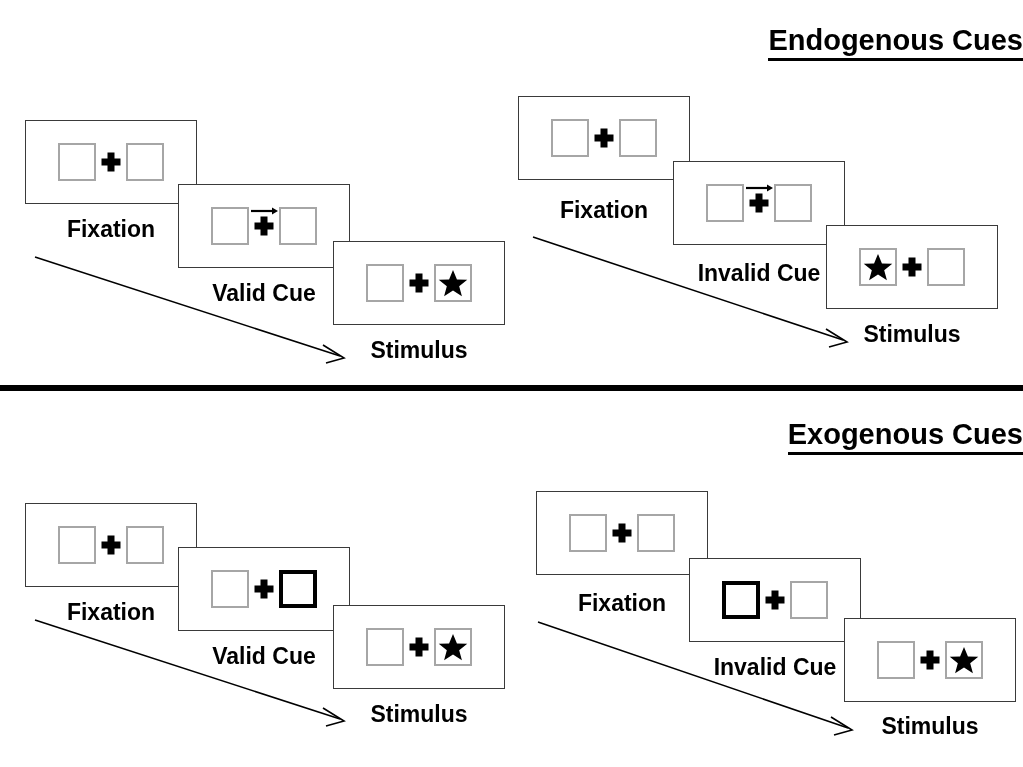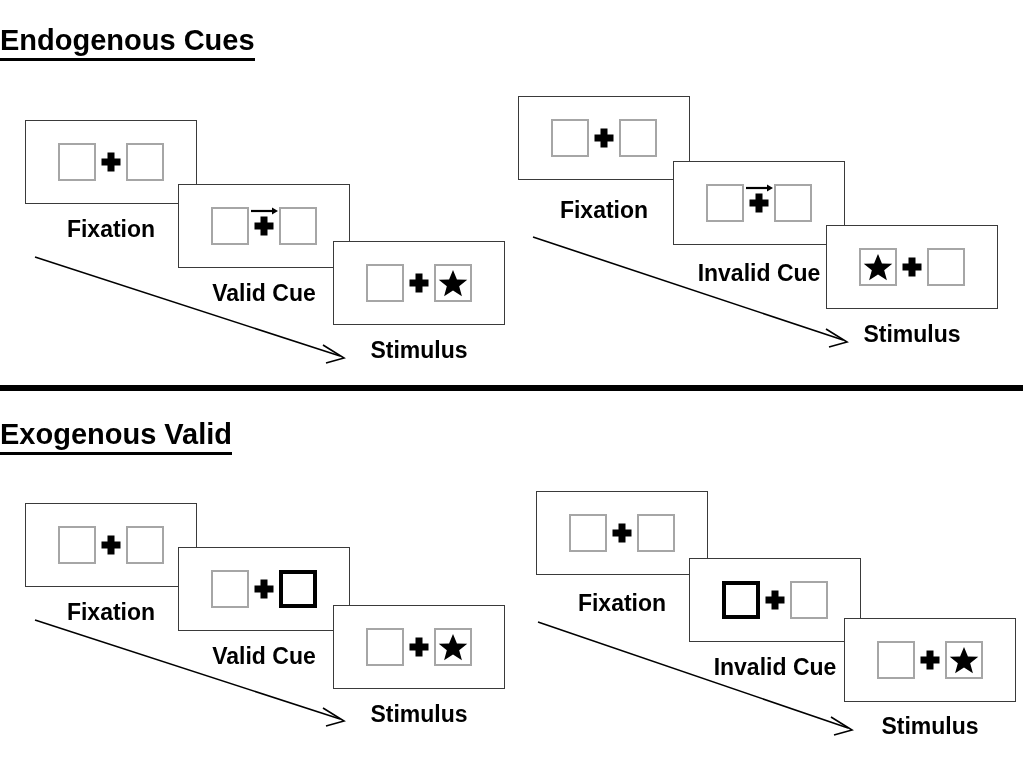--- a/index.html
+++ b/index.html
@@ -10,21 +10,21 @@
     position:relative;
     overflow:hidden;
     -webkit-font-smoothing:antialiased;
   }
   .stage{position:absolute;left:0;top:0;width:1023px;height:767px;}
 
   
   .section-title{
     position:absolute;
     width:100%;
-    text-align:left;
+    text-align:right;
     font-size:29px;
     font-weight:bold;
     color:#000;
     letter-spacing:0px;
   }
   .section-title span{
     display:inline-block;
     border-bottom:3px solid #000;
     padding-bottom:1px;
   }
@@ -213,21 +213,21 @@
   <div class="caption" style="left:826px;top:321px;width:172px;">Stimulus</div>
 
   <svg class="time-arrow" style="left:525px;top:225px;width:340px;height:130px;" viewBox="0 0 340 130">
     <line x1="8" y1="12" x2="318" y2="115" stroke="#000" stroke-width="1.6"></line>
     <polyline points="301,104 322,117 304,122" fill="none" stroke="#000" stroke-width="1.6"></polyline>
   </svg>
 
   <div class="divider" style="top:385px;"></div>
 
   <div class="section-title" style="left:0;top:418px;">
-    <span>Exogenous Valid</span>
+    <span>Exogenous Cues</span>
   </div>
 
   <div class="panel" style="left:25px;top:503px;width:172px;height:84px;">
     <div class="panel-inner">
       <div class="box"></div>
       <div class="plus"></div>
       <div class="box"></div>
     </div>
   </div>
   <div class="caption" style="left:25px;top:599px;width:172px;">Fixation</div>

